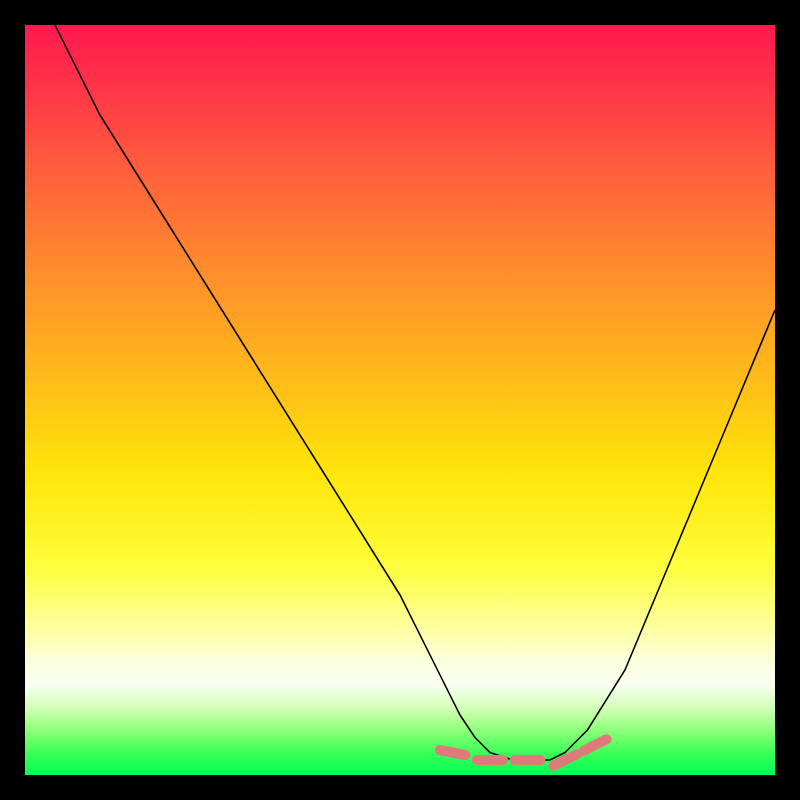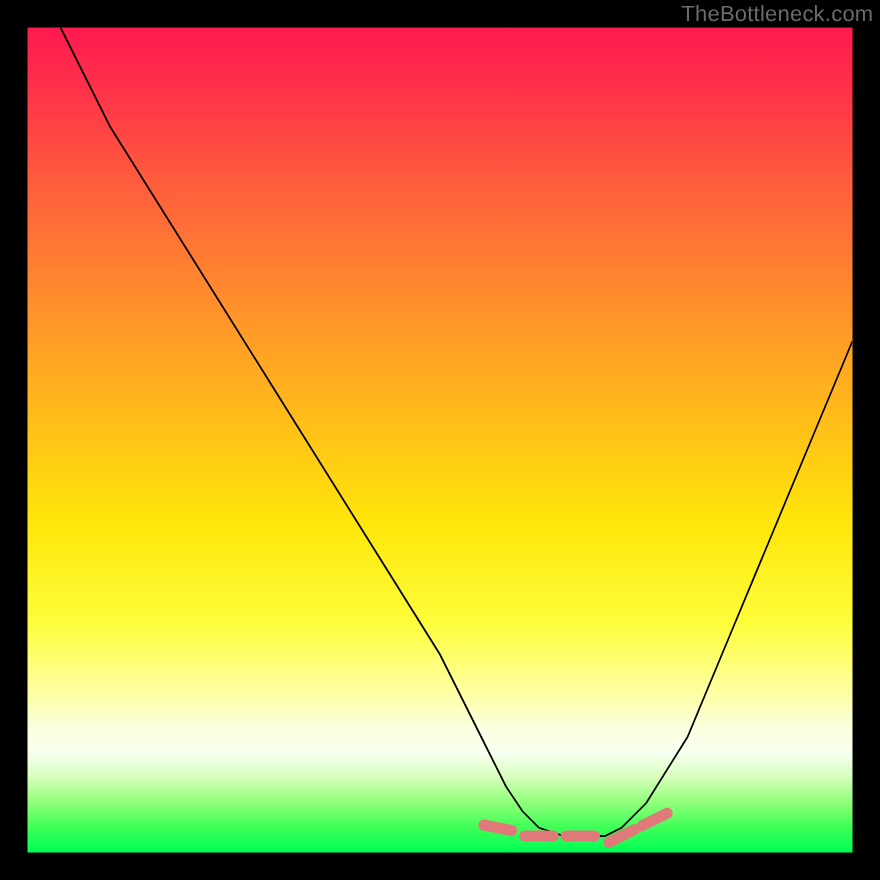--- a/index.html
+++ b/index.html
@@ -70,21 +70,20 @@
     stroke: #e07a7a;
     stroke-width: 10;
     stroke-linecap: round;
     stroke-linejoin: round;
   }
 </style>
 </head>
 <body>
 
 <div class="frame">
-  <div class="watermark">TheBottleneck.com</div>
 
   <div class="plot-area">
     <svg class="plot-svg" viewBox="0 0 750 750" preserveAspectRatio="none">
       <path id="curve-path" class="curve" d="M30.0 0.0 L75.0 90.0 L150.0 210.0 L225.0 330.0 L300.0 450.0 L375.0 570.0 L412.5 645.0 L435.0 690.0 L450.0 712.5 L465.0 727.5 L487.5 735.0 L510.0 735.0 L525.0 735.0 L540.0 727.5 L562.5 705.0 L600.0 645.0 L637.5 555.0 L675.0 465.0 L712.5 375.0 L750.0 285.0"></path>
       <g id="markers-group">
           <path d="M414.8 725.0 L440.2 730.0" class="markers"></path>
           <path d="M452.0 735.0 L478.0 735.0" class="markers"></path>
           <path d="M489.5 735.0 L515.5 735.0" class="markers"></path>
           <path d="M528.4 740.8 L551.6 729.2" class="markers"></path>
           <path d="M558.4 725.8 L581.6 714.2" class="markers"></path>

